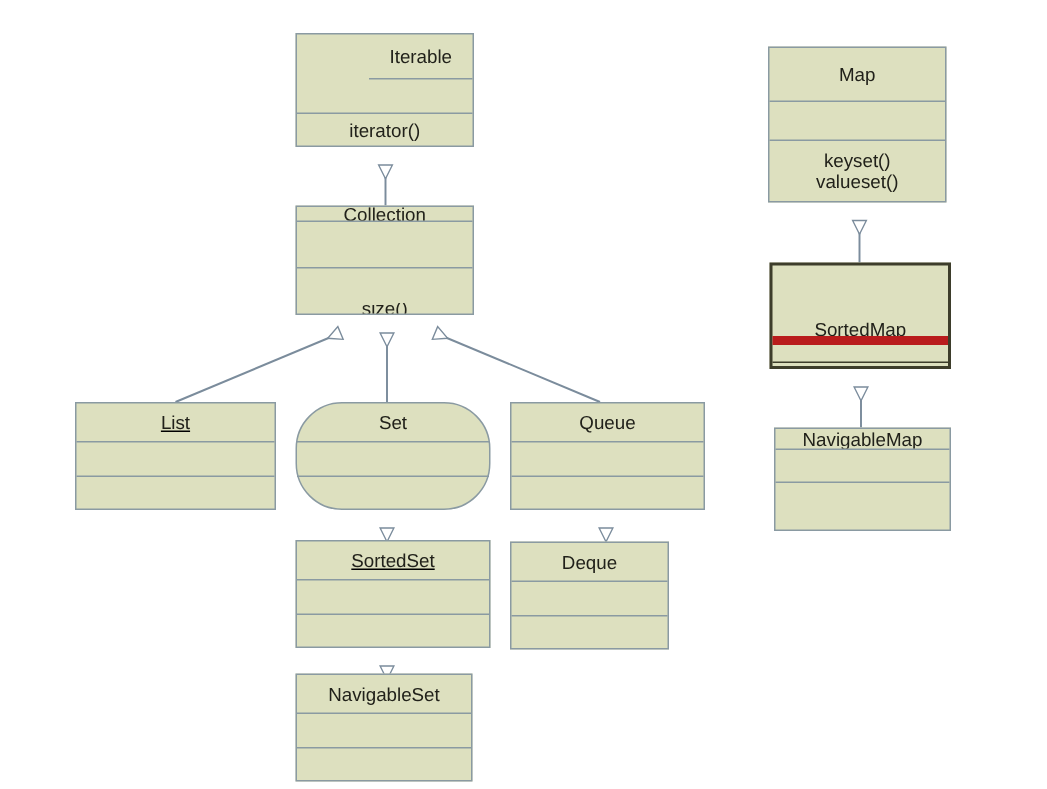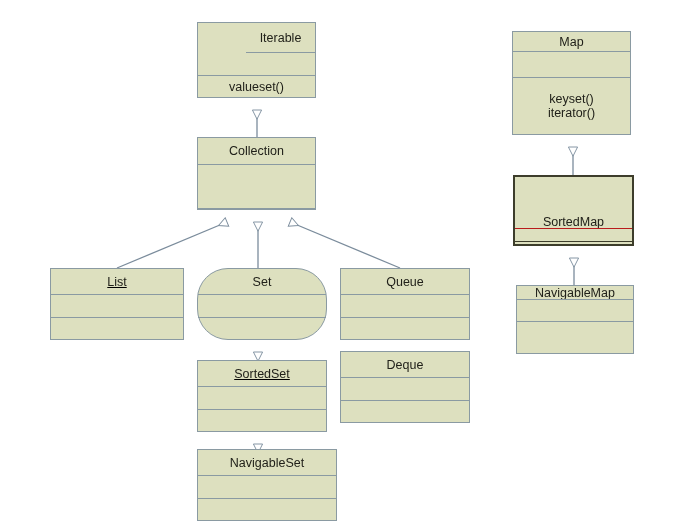--- a/index.html
+++ b/index.html
@@ -51,21 +51,21 @@
     font-size: 12.5px;
     line-height: 14px;
     overflow: hidden;
     white-space: pre-line;
   }
   .compartment.name {
     border-bottom: 1px solid #8a9aa2;
     font-weight: normal;
   }
   .uml-class.selected .compartment.name {
-    border-bottom: 1px solid #b91c1c;
+    border-bottom: 6px solid #b91c1c;
     margin-top: 38px;
   }
   .compartment.attrs {
     border-bottom: 1px solid #8a9aa2;
   }
   .uml-class.selected .compartment.attrs {
     border-bottom: 1px solid #3d3d2b;
   }
   .compartment.ops {
     padding: 1px 2px;
@@ -126,25 +126,26 @@
      SortedMap --&gt;
     <g>
       <line x1="574" y1="285" x2="574" y2="258" stroke="#7b8c9c" stroke-width="1.3" marker-end="url(#genArrow)"></line>
     </g>
   </svg>
 
   <div id="classes-layer">
       <div class="uml-class" style="left: 197px; top: 22px; width: 119px; height: 76px;">
         <div class="compartment name" style="height: 30px; margin-left: 48px;">Iterable</div>
         <div class="compartment attrs" style="height: 23px;"></div>
-        <div class="compartment ops" style="flex: 1 1 auto;">valueset()</div>
+        <div class="compartment ops" style="flex: 1 1 auto;">iterator()</div>
       </div>
       <div class="uml-class" style="left: 197px; top: 137px; width: 119px; height: 73px; gap: 23px;">
         <div class="compartment name" style="height: 28px;">Collection</div>
         <div class="compartment attrs" style="height: 22px;"></div>
+        <div class="compartment ops" style="flex: 1 1 auto;">size()</div>
       </div>
       <div class="uml-class" style="left: 50px; top: 268px; width: 134px; height: 72px; text-decoration: underline;">
         <div class="compartment name" style="height: 26px;">List</div>
         <div class="compartment attrs" style="height: 23px;"></div>
         <div class="compartment ops" style="flex: 1 1 auto;"></div>
       </div>
       <div class="uml-class" style="left: 197px; top: 268px; width: 130px; height: 72px; border-radius: 31px;">
         <div class="compartment name" style="height: 26px;">Set</div>
         <div class="compartment attrs" style="height: 23px;"></div>
         <div class="compartment ops" style="flex: 1 1 auto;"></div>
@@ -152,35 +153,35 @@
       <div class="uml-class" style="left: 340px; top: 268px; width: 130px; height: 72px; justify-content: space-between;">
         <div class="compartment name" style="height: 26px;">Queue</div>
         <div class="compartment attrs" style="height: 23px;"></div>
         <div class="compartment ops" style="flex: 1 1 auto;"></div>
       </div>
       <div class="uml-class" style="left: 197px; top: 360px; width: 130px; height: 72px; text-decoration: underline;">
         <div class="compartment name" style="height: 26px;">SortedSet</div>
         <div class="compartment attrs" style="height: 23px;"></div>
         <div class="compartment ops" style="flex: 1 1 auto;"></div>
       </div>
-      <div class="uml-class" style="left: 340px; top: 351px; width: 130px; height: 72px;">
+      <div class="uml-class" style="left: 340px; top: 361px; width: 106px; height: 72px;">
         <div class="compartment name" style="height: 26px;">Deque</div>
         <div class="compartment attrs" style="height: 23px;"></div>
         <div class="compartment ops" style="flex: 1 1 auto;"></div>
       </div>
-      <div class="uml-class" style="left: 197px; top: 449px; width: 140px; height: 72px;">
+      <div class="uml-class" style="left: 197px; top: 449px; width: 118px; height: 72px;">
         <div class="compartment name" style="height: 26px;">NavigableSet</div>
         <div class="compartment attrs" style="height: 23px;"></div>
         <div class="compartment ops" style="flex: 1 1 auto;"></div>
       </div>
       <div class="uml-class" style="left: 512px; top: 31px; width: 119px; height: 104px;">
-        <div class="compartment name" style="height: 20px;">Map</div>
+        <div class="compartment name" style="height: 36px;">Map</div>
         <div class="compartment attrs" style="height: 26px;"></div>
         <div class="compartment ops" style="flex: 1 1 auto;">keyset()
-iterator()</div>
+valueset()</div>
       </div>
       <div class="uml-class selected" style="left: 513px; top: 175px; width: 121px; height: 71px;">
         <div class="compartment name" style="height: 25px;">SortedMap</div>
         <div class="compartment attrs" style="height: 23px;"></div>
         <div class="compartment ops" style="flex: 1 1 auto;"></div>
       </div>
       <div class="uml-class" style="left: 516px; top: 285px; width: 118px; height: 69px;">
         <div class="compartment name" style="height: 14px;">NavigableMap</div>
         <div class="compartment attrs" style="height: 22px;"></div>
         <div class="compartment ops" style="flex: 1 1 auto;"></div>

